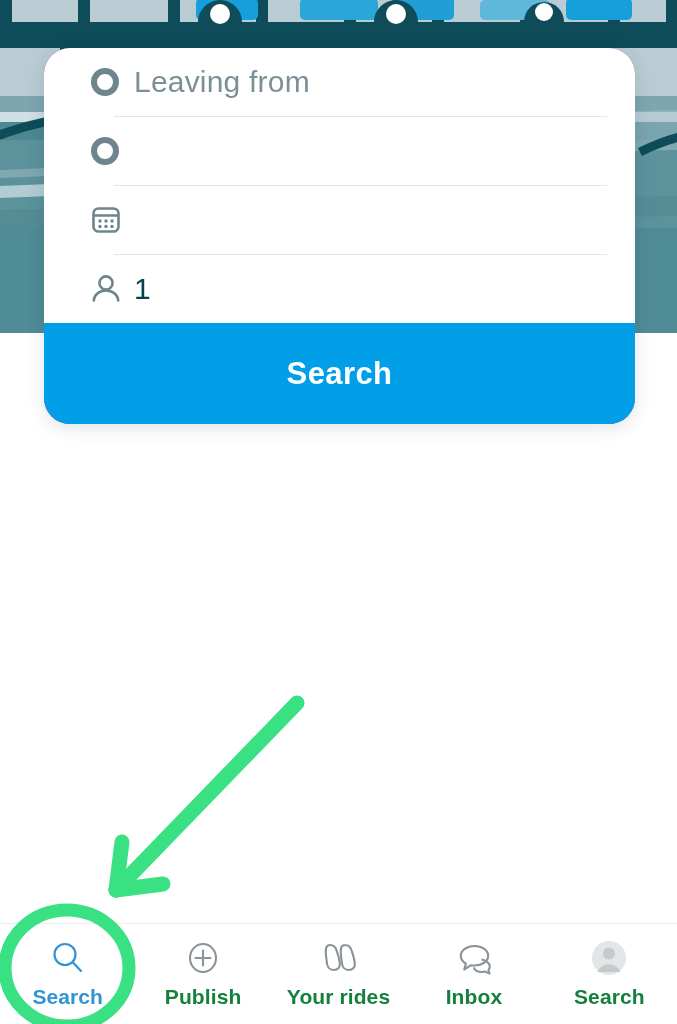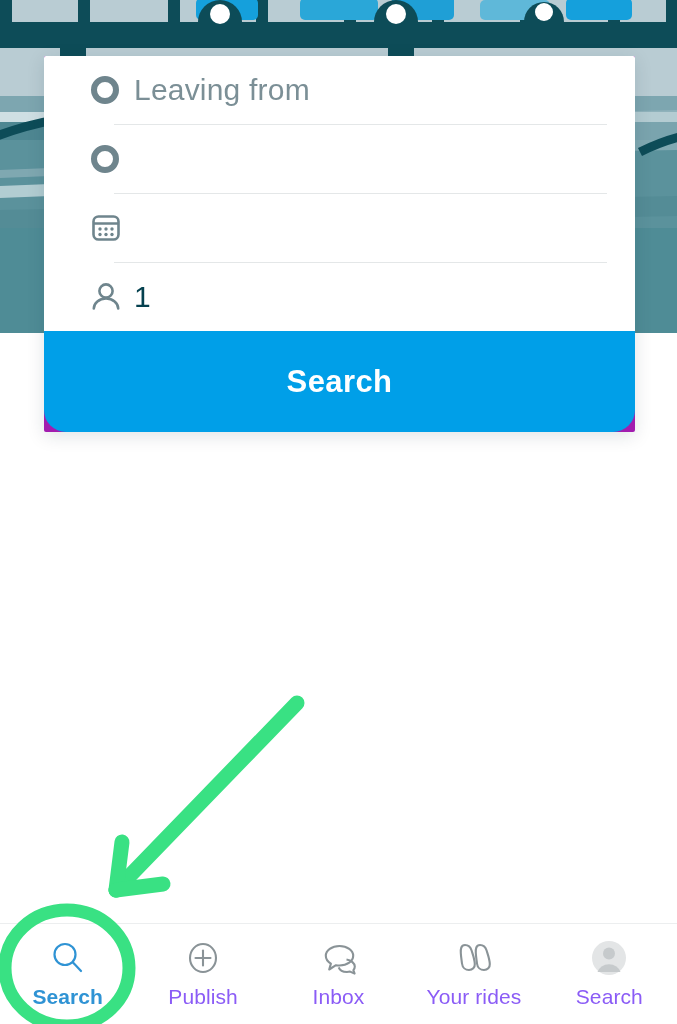--- a/index.html
+++ b/index.html
@@ -20,23 +20,23 @@
   #hero {
     position:absolute; left:0; top:0;
     width:677px; height:333px;
     overflow:hidden;
   }
   #hero svg { display:block; width:677px; height:333px; }
 
   
   #search-card {
     position:absolute;
-    left:44px; top:56px;
+    left:44px; top:48px;
     width:591px;
-    border-radius:2px;
+    border-radius:26px;
     background:#a21caf;
     box-shadow:0 4px 18px rgba(10,40,55,0.13);
     overflow:hidden;
   }
   .field-stack { background:#ffffff; padding:0 0 0 0; }
 
   .field-row {
     display:flex;
     align-items:center;
     height:68px;
@@ -99,22 +99,22 @@
     flex-direction:column;
     align-items:center;
     justify-content:flex-start;
     padding-top:12px;
     cursor:pointer;
   }
   .nav-icon { height:44px; display:flex; align-items:center; justify-content:center; }
   .nav-label {
     margin-top:5px;
     font-size:21px;
-    color:#8b5cf6;
-    font-weight:400;
+    color:#15803d;
+    font-weight:700;
     letter-spacing:0.1px;
   }
   .nav-item.active .nav-label { color:#2f93d4; font-weight:700; }
 
   
   #annotation {
     position:absolute; left:0; top:0;
     width:677px; height:1024px;
     pointer-events:none;
     z-index:9;
@@ -261,35 +261,35 @@
           <line x1="20" y1="12.5" x2="20" y2="27.5" stroke="#8a9397" stroke-width="2.1" stroke-linecap="round"></line>
           <line x1="12.5" y1="20" x2="27.5" y2="20" stroke="#8a9397" stroke-width="2.1" stroke-linecap="round"></line>
         </svg>
       </span>
       <span class="nav-label">Publish</span>
     </div>
 
     <div class="nav-item">
       <span class="nav-icon">
         <svg width="44" height="40" viewBox="0 0 44 40">
+          <path d="M13 7 C9 7 8.6 11 8.8 15 C9 19 9.6 22 10 25.5 C10.4 29.5 13.5 32 17 32 C20.5 32 23 29.5 22.8 26 C22.6 21 21 17 19.6 12.5 C18.5 8.8 16.6 7 13 7 Z" fill="none" stroke="#8a9397" stroke-width="2.1" stroke-linejoin="round"></path>
+          <path d="M28 7 C24 7 23.6 11 23.8 15 C24 19 24.6 22 25 25.5 C25.4 29.5 28.5 32 32 32 C35.5 32 38 29.5 37.8 26 C37.6 21 36 17 34.6 12.5 C33.5 8.8 31.6 7 28 7 Z" fill="none" stroke="#8a9397" stroke-width="2.1" stroke-linejoin="round"></path>
+        </svg>
+      </span>
+      <span class="nav-label">Your rides</span>
+    </div>
+
+    <div class="nav-item">
+      <span class="nav-icon">
+        <svg width="44" height="40" viewBox="0 0 44 40">
           <path d="M22.5 8 C14.8 8 8.8 12.4 8.8 17.8 C8.8 21 10.8 23.8 13.9 25.6 L12.2 31.5 L19 27.2 C20.1 27.4 21.3 27.5 22.5 27.5 C30.2 27.5 36.2 23.2 36.2 17.8 C36.2 12.4 30.2 8 22.5 8 Z" fill="none" stroke="#8a9397" stroke-width="2.1" stroke-linejoin="round"></path>
           <path d="M29.5 21.5 C34.3 22.3 37.8 25.3 37.8 28.6 C37.8 29.9 37.3 31.1 36.4 32.1 L37.6 35.6 L33.1 33.6 C32.1 33.9 31 34 29.9 34 C26 34 22.7 32 21.7 29.3" fill="none" stroke="#8a9397" stroke-width="2.1" stroke-linejoin="round"></path>
         </svg>
       </span>
       <span class="nav-label">Inbox</span>
-    </div>
-
-    <div class="nav-item">
-      <span class="nav-icon">
-        <svg width="44" height="40" viewBox="0 0 44 40">
-          <path d="M13 7 C9 7 8.6 11 8.8 15 C9 19 9.6 22 10 25.5 C10.4 29.5 13.5 32 17 32 C20.5 32 23 29.5 22.8 26 C22.6 21 21 17 19.6 12.5 C18.5 8.8 16.6 7 13 7 Z" fill="none" stroke="#8a9397" stroke-width="2.1" stroke-linejoin="round"></path>
-          <path d="M28 7 C24 7 23.6 11 23.8 15 C24 19 24.6 22 25 25.5 C25.4 29.5 28.5 32 32 32 C35.5 32 38 29.5 37.8 26 C37.6 21 36 17 34.6 12.5 C33.5 8.8 31.6 7 28 7 Z" fill="none" stroke="#8a9397" stroke-width="2.1" stroke-linejoin="round"></path>
-        </svg>
-      </span>
-      <span class="nav-label">Your rides</span>
     </div>
 
     <div class="nav-item">
       <span class="nav-icon">
         <svg width="42" height="42" viewBox="0 0 42 42">
           <circle cx="21" cy="21" r="17" fill="#e3e5e6"></circle>
           <circle cx="21" cy="16.5" r="6" fill="#c6cacc"></circle>
           <path d="M9.5 35 a11.8 10 0 0 1 23 0 Z" fill="#c6cacc"></path>
         </svg>
       </span>

